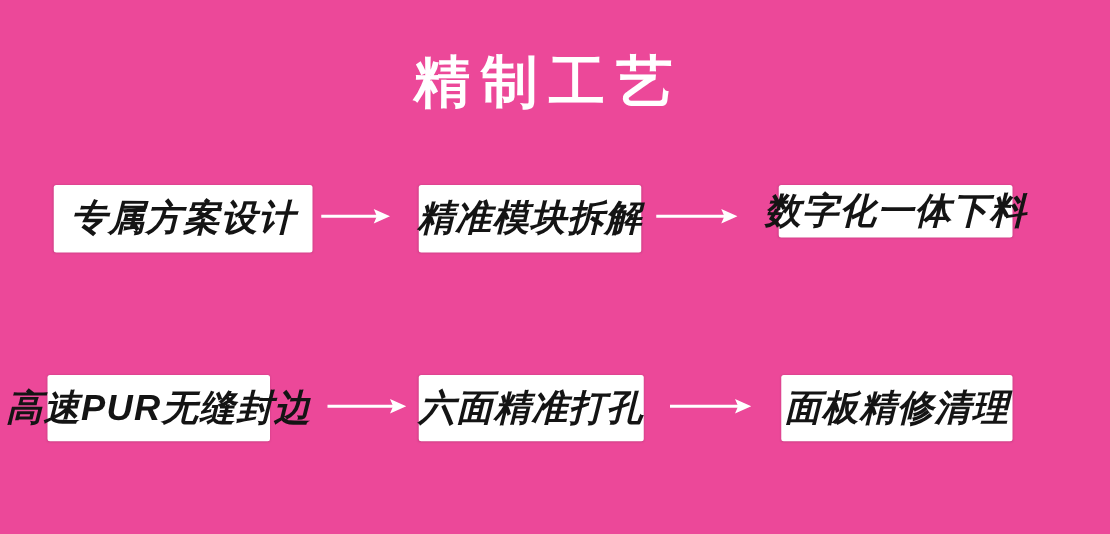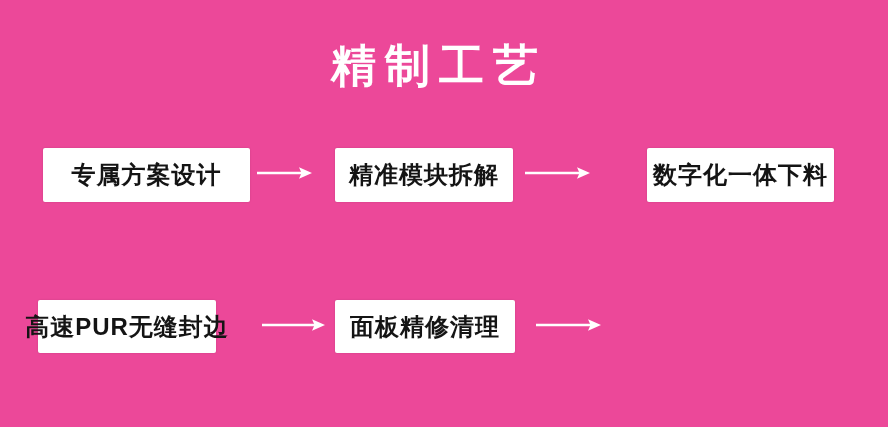--- a/index.html
+++ b/index.html
@@ -32,24 +32,25 @@
     position: absolute;
     background: #FFFFFF;
     border-radius: 2px;
     display: flex;
     align-items: center;
     justify-content: center;
     box-shadow: 0 0 2px rgba(0,0,0,0.15);
   }
   .step-label {
     color: #141414;
-    font-size: 24px;
+    font-size: 29px;
     font-weight: 800;
     letter-spacing: 1px;
     white-space: nowrap;
+    font-style: italic;
   }
   .arrow {
     position: absolute;
     height: 16px;
     display: block;
   }
 </style>
 </head>
 <body>
 
@@ -68,36 +69,39 @@
 
   <div class="step-box" style="left:335px; top:148px; width:178px; height:54px;">
     <span class="step-label">精准模块拆解</span>
   </div>
 
   <svg class="arrow" style="left:524px; top:165px;" width="66" height="16" viewBox="0 0 66 16" aria-hidden="true">
     <line x1="1" y1="8" x2="56" y2="8" stroke="#FFFFFF" stroke-width="2.4"></line>
     <path d="M66 8 L53 2.2 L55.5 8 L53 13.8 Z" fill="#FFFFFF"></path>
   </svg>
 
-  <div class="step-box" style="left:623px; top:148px; width:187px; height:54px;margin-left:24px;">
+  <div class="step-box" style="left:623px; top:148px; width:187px; height:42px;">
     <span class="step-label">数字化一体下料</span>
   </div>
 
   <div class="step-box" style="left:38px; top:300px; width:178px; height:53px;">
     <span class="step-label">高速PUR无缝封边</span>
   </div>
 
   <svg class="arrow" style="left:261px; top:317px;" width="64" height="16" viewBox="0 0 64 16" aria-hidden="true">
     <line x1="1" y1="8" x2="54" y2="8" stroke="#FFFFFF" stroke-width="2.4"></line>
     <path d="M64 8 L51 2.2 L53.5 8 L51 13.8 Z" fill="#FFFFFF"></path>
   </svg>
 
   <div class="step-box" style="left:335px; top:300px; width:180px; height:53px;">
-    <span class="step-label">面板精修清理</span>
+    <span class="step-label">六面精准打孔</span>
   </div>
 
   <svg class="arrow" style="left:535px; top:317px;" width="66" height="16" viewBox="0 0 66 16" aria-hidden="true">
     <line x1="1" y1="8" x2="56" y2="8" stroke="#FFFFFF" stroke-width="2.4"></line>
     <path d="M66 8 L53 2.2 L55.5 8 L53 13.8 Z" fill="#FFFFFF"></path>
   </svg>
 
+  <div class="step-box" style="left:625px; top:300px; width:185px; height:53px;">
+    <span class="step-label">面板精修清理</span>
+  </div>
 
 </div>
 
 </body></html>

